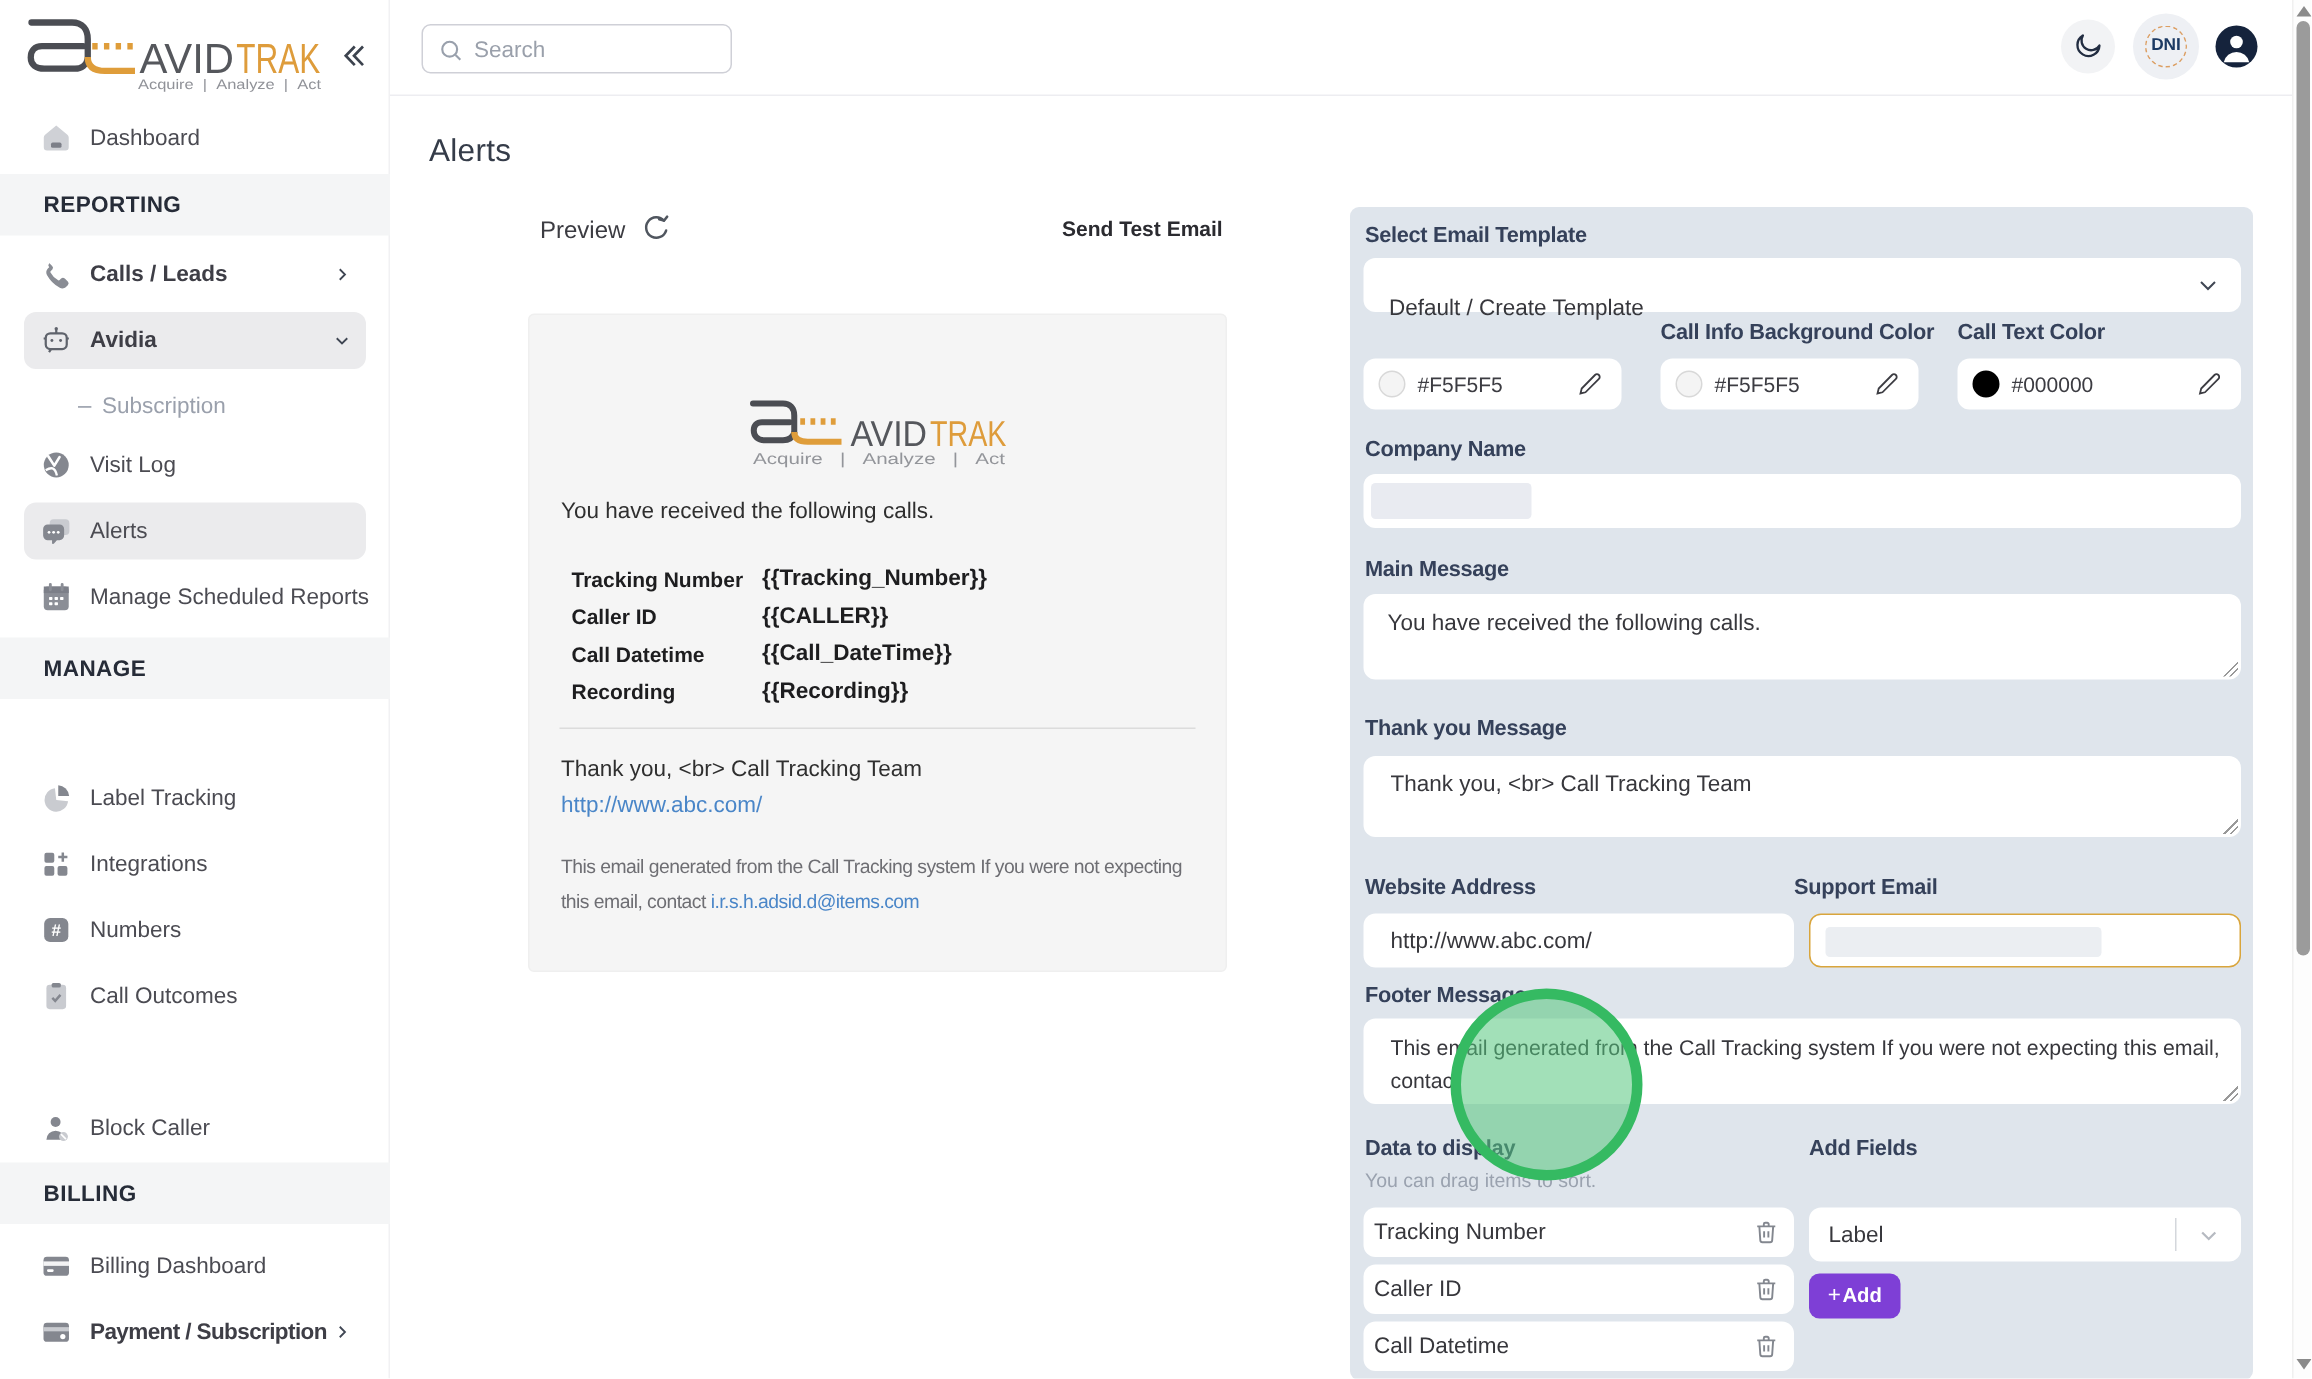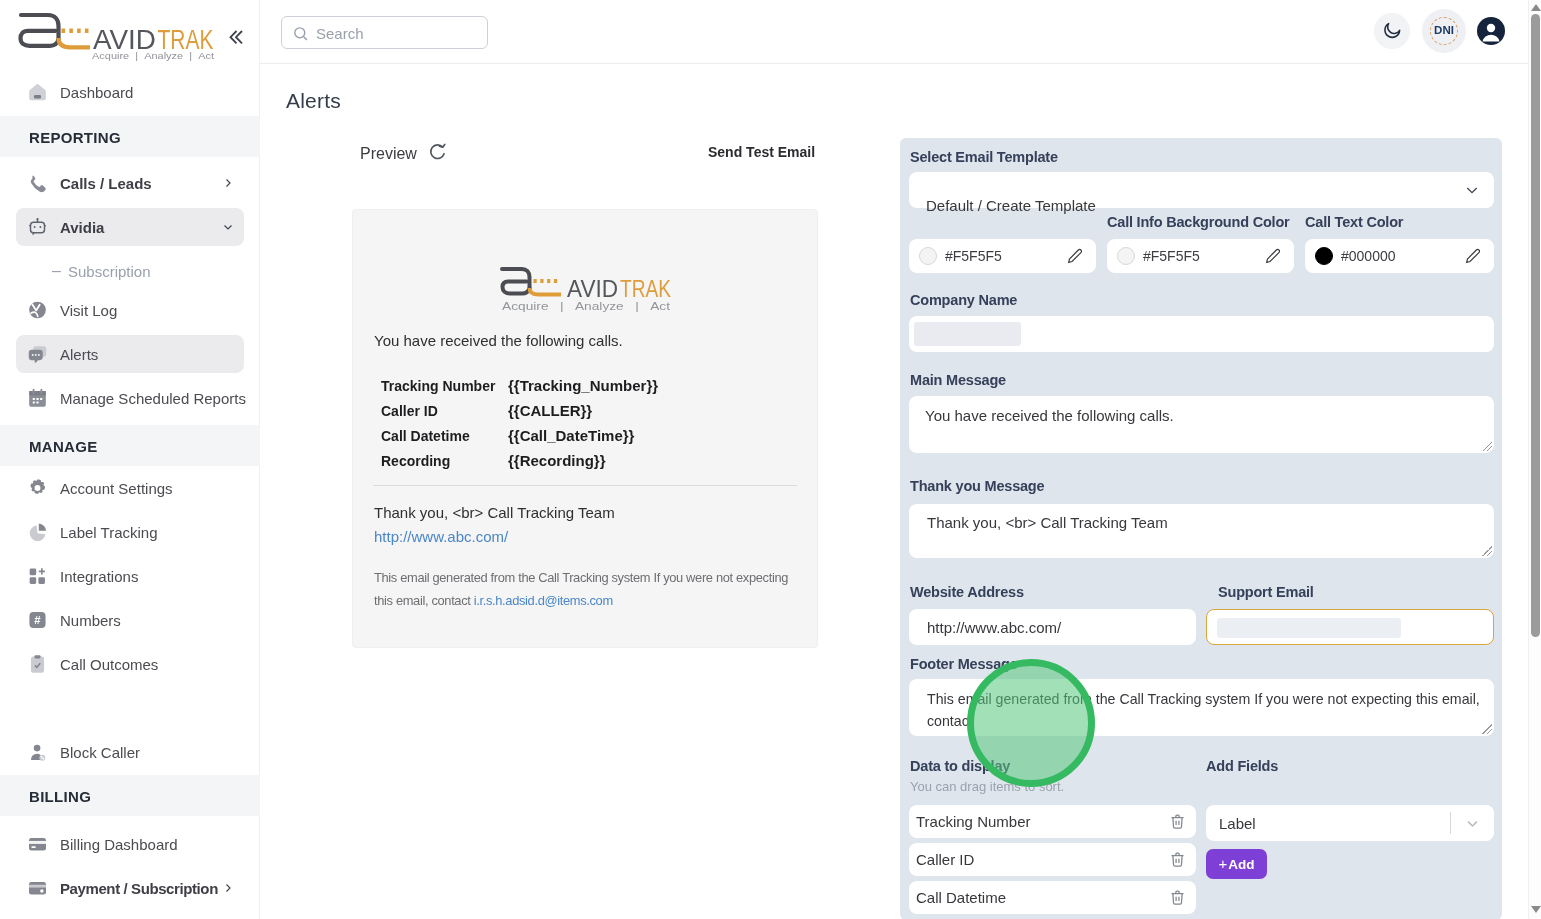--- a/index.html
+++ b/index.html
@@ -49,21 +49,21 @@
 #card .thanks { position:absolute; left:21px; top:294px; font-size:15px; color:#2f2f2f; }
 #card .link { position:absolute; left:21px; top:318px; font-size:15px; color:#4a86c8; }
 #card .foot { position:absolute; left:21px; top:356px; width:420px; font-size:13.5px; color:#6e6e73; line-height:23px; }
 #card .foot a { color:#4a86c8; text-decoration:none; }
 
 
 #panel { position:absolute; left:640px; top:74px; width:602px; height:782px; background:#dfe5ec; border-radius:6px; }
 #panel .lbl { position:absolute; font-size:14.5px; font-weight:bold; color:#35415a; letter-spacing:-0.2px; }
 .wbox { position:absolute; background:#fff; border-radius:8px; }
 .wtext { font-size:15px; color:#37373c; }
-.colorbox { width:187px; height:34px; }
+.colorbox { width:172px; height:34px; }
 .swatch { position:absolute; left:10px; top:8px; width:18px; height:18px; border-radius:50%; border:1px solid #d8d8d8; }
 .cval { position:absolute; left:36px; top:9px; font-size:14px; color:#3c3c42; }
 .pencil { position:absolute; right:13px; top:9px; width:16px; height:16px; }
 .tarea .grip { position:absolute; right:2px; bottom:2px; width:10px; height:10px;
   background:linear-gradient(135deg, transparent 50%, #999 50%, #999 57%, transparent 57%, transparent 71%, #999 71%, #999 78%, transparent 78%); }
 .item { left:9px; width:287px; height:33px; }
 .item span { position:absolute; left:7px; top:8px; font-size:15px; color:#37373c; }
 .trash { position:absolute; right:10px; top:8px; width:17px; height:17px; }
 #addbtn { position:absolute; left:306px; top:711px; width:61px; height:30px; background:#7e3fd6; border-radius:7px;
   color:#fff; font-size:13.5px; font-weight:bold; text-align:center; line-height:30px; }
@@ -161,27 +161,20 @@
           <rect x="10.7" y="12" width="2.6" height="2.2" rx="0.5"></rect>
           <rect x="14.9" y="12" width="2.6" height="2.2" rx="0.5"></rect>
           <rect x="6.5" y="16" width="2.6" height="2.2" rx="0.5"></rect>
           <rect x="10.7" y="16" width="2.6" height="2.2" rx="0.5"></rect>
         </g>
       </svg>
       <span class="tx">Manage Scheduled Reports</span>
     </div>
   <div class="secband" style="top:425px;">
       <span>MANAGE</span>
-    </div>
-  <div class="navrow" style="top:466px;">
-      <svg class="ic" viewBox="0 0 24 24">
-        <path d="M12 1.8l2 .5.9 2 2.1-.6 1.5 1.5-.6 2.1 2 .9.5 2-.5 2-2 .9.6 2.1-1.5 1.5-2.1-.6-.9 2-2 .5-2-.5-.9-2-2.1.6-1.5-1.5.6-2.1-2-.9-.5-2 .5-2 2-.9-.6-2.1 1.5-1.5 2.1.6.9-2z" fill="#84878f" transform="rotate(11 12 12) translate(0 0.2)"></path>
-        <circle cx="12" cy="12" r="3.4" fill="#fff"></circle>
-      </svg>
-      <span class="tx">Account Settings</span>
     </div>
   <div class="navrow" style="top:510px;">
       <svg class="ic" viewBox="0 0 24 24">
         <path d="M10.5 3.5 A9 9 0 1 0 20.5 13.5 L11.5 12.5 Z" fill="#c9cbd0" transform="translate(0.5 1)"></path>
         <path d="M13.5 2.2 A9 9 0 0 1 21.8 10.5 L13.5 10.5 Z" fill="#84878f"></path>
       </svg>
       <span class="tx">Label Tracking</span>
     </div>
   <div class="navrow" style="top:554px;">
       <svg class="ic" viewBox="0 0 24 24">
@@ -365,21 +358,21 @@
       <div class="grip"></div>
     </div>
 
     <div class="lbl" style="left:10px; top:340px;">Thank you Message</div>
     <div class="wbox tarea" style="left:9px; top:366px; width:585px; height:54px;">
       <span class="wtext" style="position:absolute; left:18px; top:10px;">Thank you, &lt;br&gt; Call Tracking Team</span>
       <div class="grip"></div>
     </div>
 
     <div class="lbl" style="left:10px; top:446px;">Website Address</div>
-    <div class="lbl" style="left:318px; top:446px;">Support Email</div>
+    <div class="lbl" style="left:296px; top:446px;">Support Email</div>
     <div class="wbox" style="left:9px; top:471px; width:287px; height:36px;">
       <span class="wtext" style="position:absolute; left:18px; top:10px;">http://www.abc.com/</span>
     </div>
     <div class="wbox" style="left:306px; top:471px; width:288px; height:36px; border:1px solid #d9a53c;">
       <div style="position:absolute; left:10px; top:8px; width:184px; height:20px; background:#ebeef2; border-radius:3px;"></div>
     </div>
 
     <div class="lbl" style="left:10px; top:518px;">Footer Message</div>
     <div class="wbox tarea" style="left:9px; top:541px; width:585px; height:57px;">
       <span class="wtext" style="position:absolute; left:18px; top:9px; line-height:22px; display:block; font-size:14.2px; white-space:nowrap;">This email generated from the Call Tracking system If you were not expecting this email,<br>contact</span>

